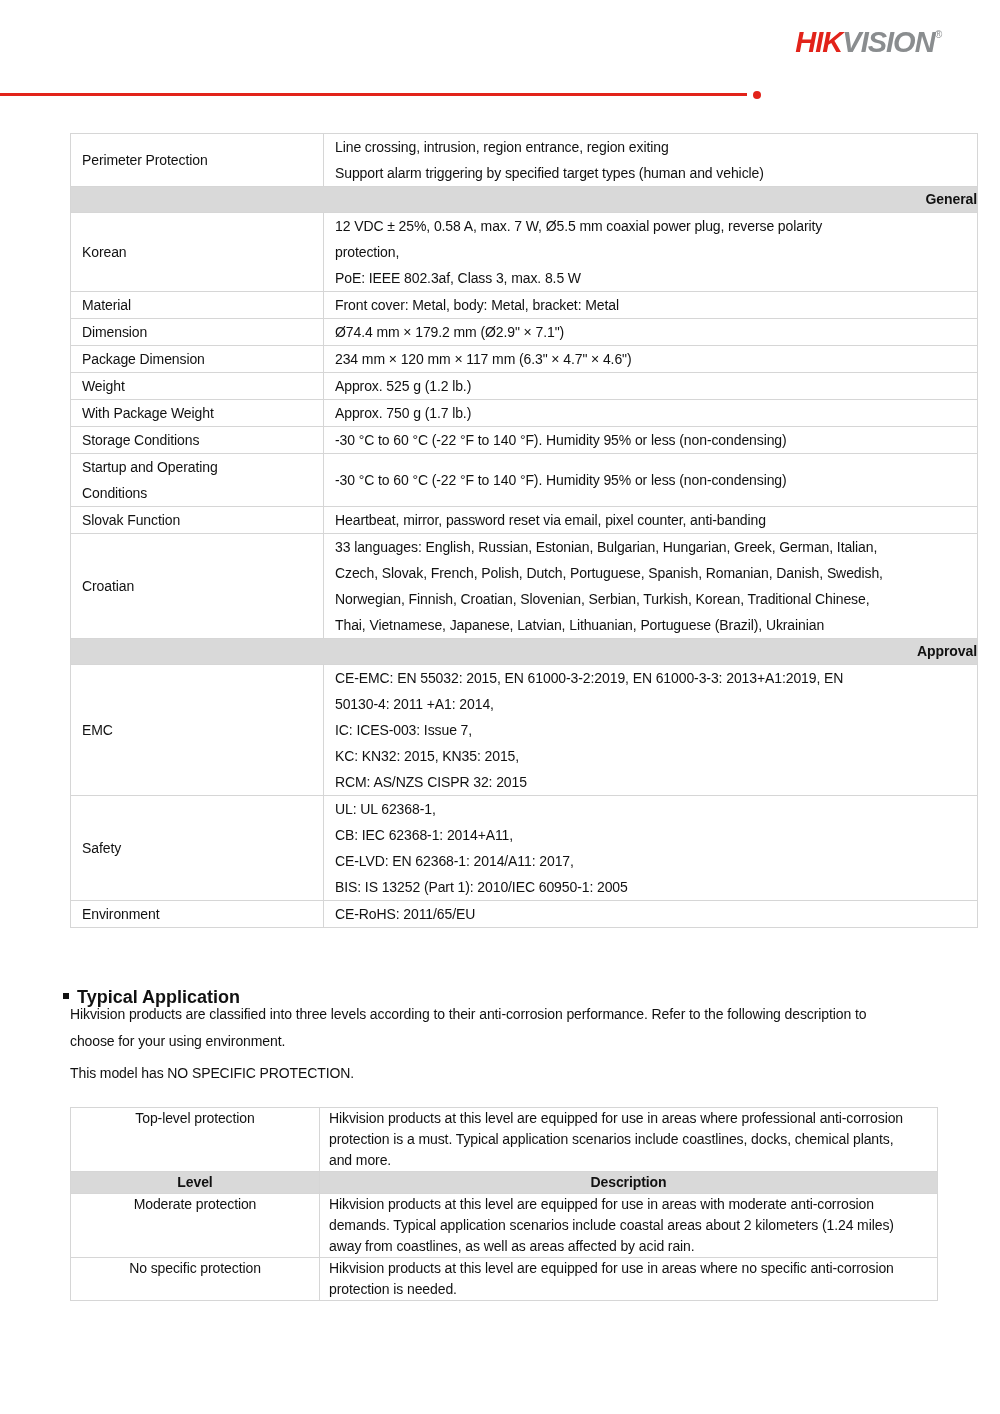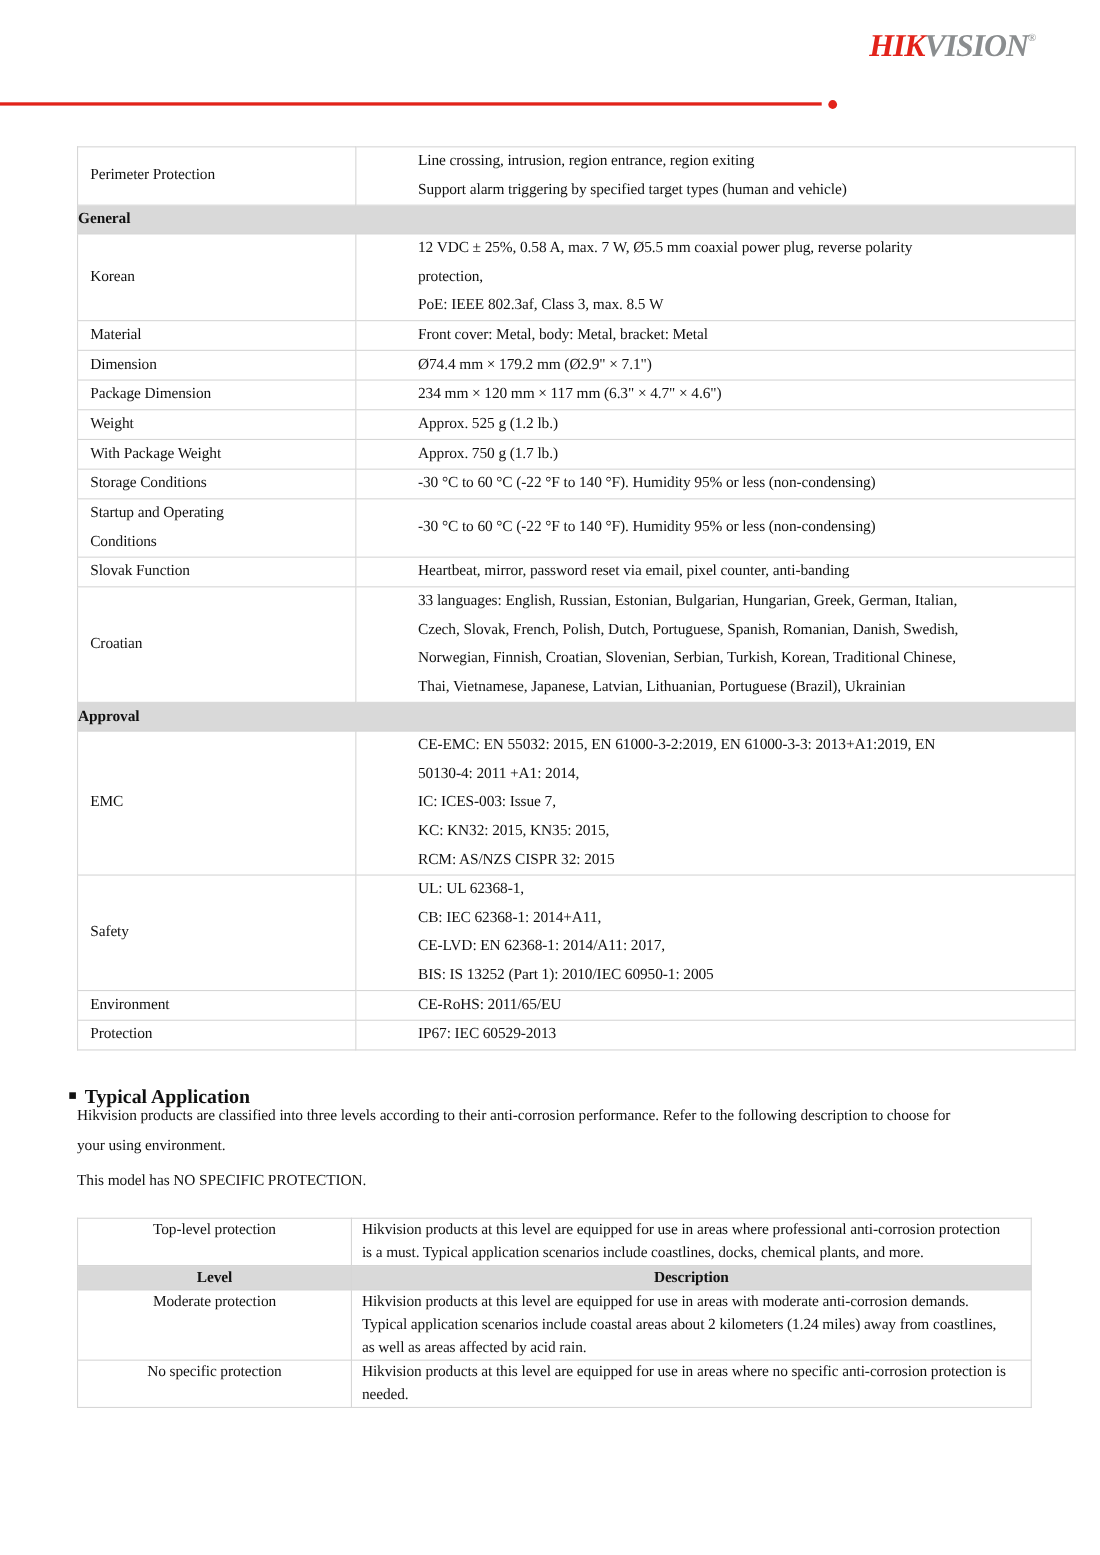--- a/index.html
+++ b/index.html
@@ -1,18 +1,18 @@
 <!DOCTYPE html>
 <html style="--brand-red: #e2231a; --logo-gray: #8a8d8f; --section-bg: #d9d9d9; --table-border: #d6d6d6;"><head>
 <meta charset="utf-8">
 <style>
   html,body{margin:0;padding:0;background:#fff;}
   .page{
     position:relative;width:1000px;height:1414px;background:#fff;overflow:hidden;
-    font-family:Liberation Serif, serif;color:#111;
+    font-family:Liberation Sans, sans-serif;color:#111;
   }
   
   .logo{
     position:absolute;top:26px;right:58px;
     font-style:italic;font-weight:bold;font-size:29px;letter-spacing:-1px;
     white-space:nowrap;
   }
   .logo .hik{color:var(--brand-red,#e2231a);}
   .logo .vision{color:var(--logo-gray,#8a8d8f);}
   .logo .reg{color:var(--logo-gray,#8a8d8f);font-size:10px;font-weight:normal;vertical-align:14px;letter-spacing:0;}
@@ -23,24 +23,24 @@
   table{border-collapse:collapse;}
   .spec{
     position:absolute;left:70px;top:133px;width:908px;
     font-size:14px;letter-spacing:-0.1px;table-layout:fixed;
   }
   .spec td{border:1px solid var(--table-border,#d6d6d6);vertical-align:middle;padding:0;}
   .spec td.label{
     width:241px;padding-left:11px;line-height:26px;white-space:pre-line;
   }
   .spec td.value{padding-left:11px;padding-right:6px;}
-  .spec .vline{line-height:26px;white-space:nowrap;margin-left:45px;}
+  .spec .vline{line-height:26px;white-space:nowrap;}
   .spec tr.section-row td{
     background:var(--section-bg,#d9d9d9);font-weight:bold;
-    height:25px;line-height:25px;
+    height:25px;line-height:25px;text-align:right;
   }
 
   
   .ta-heading{
     position:absolute;left:63px;top:987px;
     font-size:18px;font-weight:bold;display:flex;align-items:center;
   }
   .ta-heading .bullet{
     width:6px;height:6px;background:#111;display:inline-block;margin-right:8px;margin-top:-4px;
   }
@@ -174,26 +174,20 @@
             <div class="vline">UL: UL 62368-1,</div>
             <div class="vline">CB: IEC 62368-1: 2014+A11,</div>
             <div class="vline">CE-LVD: EN 62368-1: 2014/A11: 2017,</div>
             <div class="vline">BIS: IS 13252 (Part 1): 2010/IEC 60950-1: 2005</div>
           </td>
         </tr>
         <tr>
           <td class="label">Environment</td>
           <td class="value">
             <div class="vline">CE-RoHS: 2011/65/EU</div>
-          </td>
-        </tr>
-        <tr>
-          <td class="label">Protection</td>
-          <td class="value">
-            <div class="vline">IP67: IEC 60529-2013</div>
           </td>
         </tr>
       </tbody>
   </table>
 
   <div class="ta-heading">
     <span class="bullet"></span>
     <span>Typical Application</span>
   </div>
   <div class="ta-intro">Hikvision products are classified into three levels according to their anti-corrosion performance. Refer to the following description to choose for your using environment.</div>

